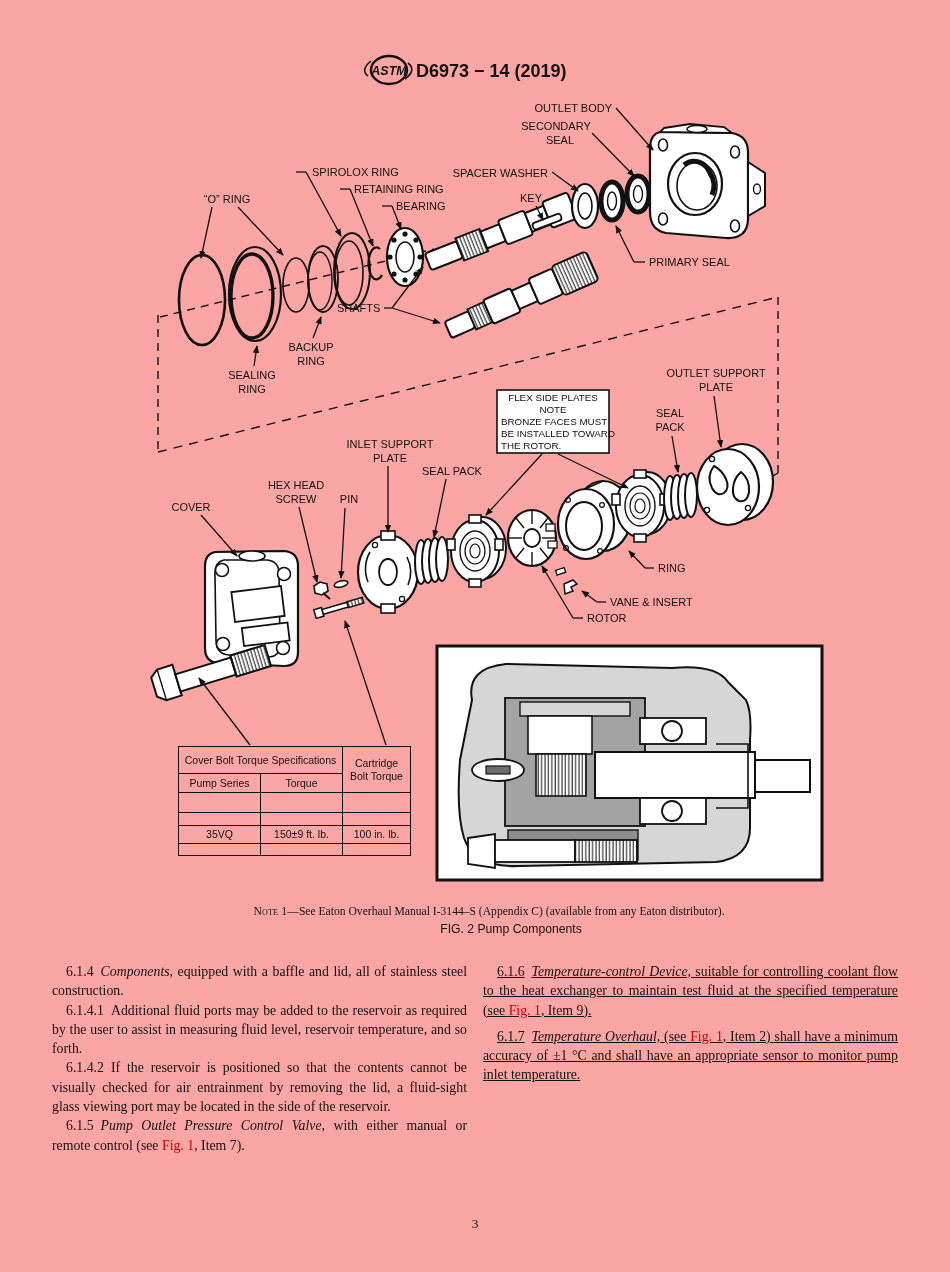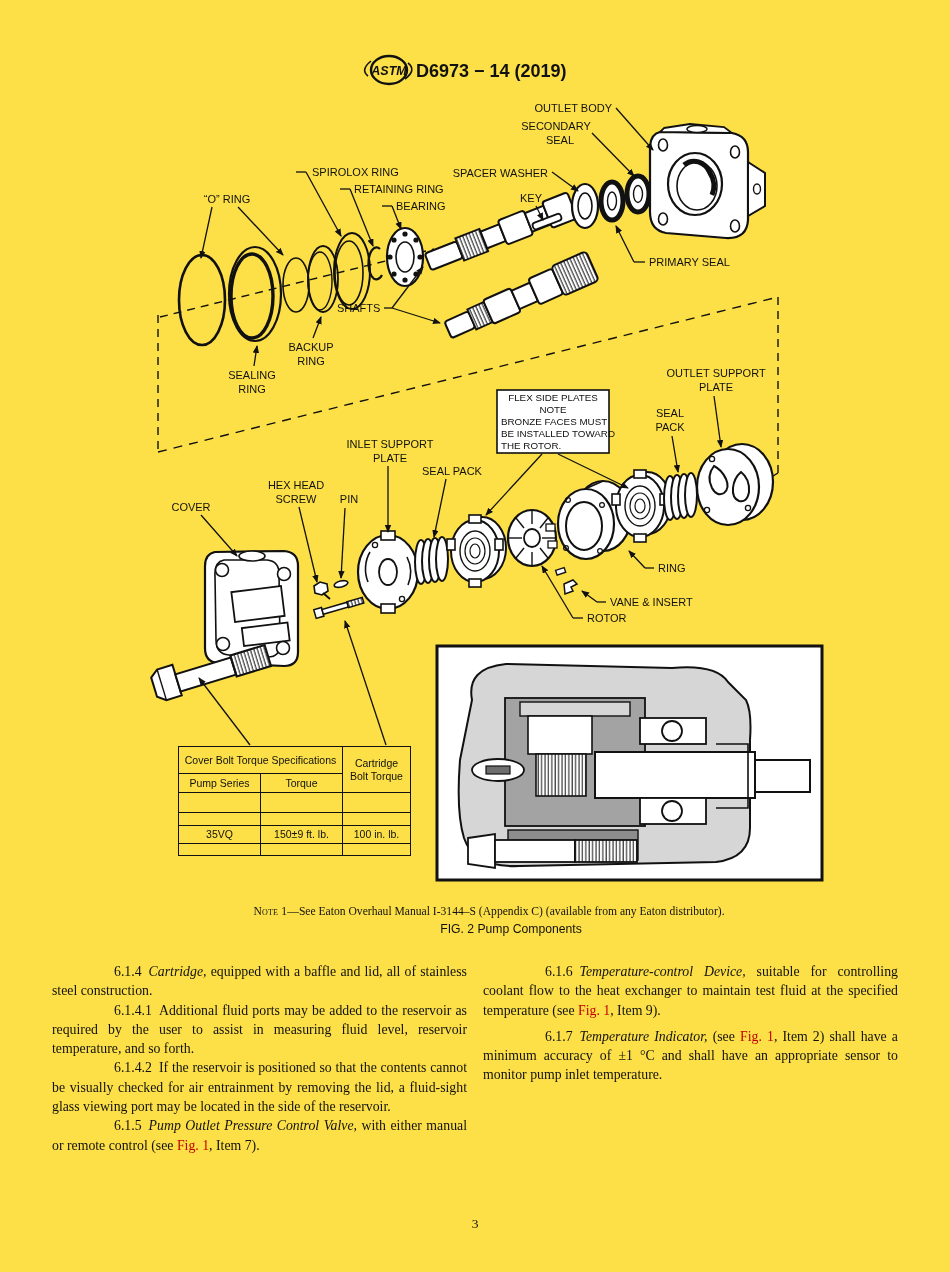--- a/index.html
+++ b/index.html
@@ -1,32 +1,32 @@
 <!DOCTYPE html>
 <html><head>
 <meta charset="utf-8">
 <style>
   html,body{margin:0;padding:0;background:#e8e8e8;}
-  .page{position:relative;width:950px;height:1272px;background:#fde047;margin:0 auto;
+  .page{position:relative;width:950px;height:1272px;background:#fca5a5;margin:0 auto;
         font-family:"Liberation Serif",serif;color:#111;overflow:hidden;}
   .abs{position:absolute;}
   svg text{font-family:"Liberation Sans",sans-serif;fill:#111;}
   .dlabel{font-size:11px;}
   .flexnote{font-size:9.8px;}
   .hdr-title{font-size:18px;font-weight:bold;font-family:"Liberation Sans",sans-serif;}
   
   .torque{border-collapse:collapse;font-family:"Liberation Sans",sans-serif;font-size:10.5px;
           table-layout:fixed;padding-left:32px;}
   .torque td{border:1.6px solid #111;text-align:center;vertical-align:middle;padding:1px 2px;
              line-height:1.15;}
   
   .col{position:absolute;width:415px;text-align:justify;font-size:13.8px;line-height:19.3px;}
   .col p{margin:0;text-indent:14px;}
-  .col-r p{margin:0 0 7px 0;text-indent:14px;}
-  .pnum{padding-right:7px;margin-left:48px;}
+  .col-r p{margin:0 0 7px 0;text-indent:14px;text-decoration:underline;}
+  .pnum{padding-right:7px;}
   .ital{font-style:italic;}
   .figlink{cursor:pointer;}
   .caption-note{position:absolute;width:100%;text-align:center;font-size:11.6px;}
   .caption-note .sc{font-variant:small-caps;letter-spacing:.2px;margin-left:28px;}
   .caption-fig{position:absolute;width:100%;text-align:center;font-size:12.2px;font-weight:normal;
                font-family:"Liberation Sans",sans-serif;margin-left:36px;}
   .pageno{position:absolute;width:100%;text-align:center;font-size:13.5px;}
 </style>
 </head>
 <body>
@@ -392,25 +392,25 @@
     </tr>
   </tbody>
     </table>
 
   <div class="caption-note" style="top:905px">
     <span class="sc">Note 1</span><span>—See Eaton Overhaul Manual I-3144–S (Appendix C) (available from any Eaton distributor).</span>
   </div>
   <div class="caption-fig" style="top:922px">FIG. 2 Pump Components</div>
 
   <div class="col" style="left:52px;top:962px">
-    <p><span class="pnum">6.1.4</span><span class="ital">Cartridge,</span><span> equipped with a baffle and lid, all of stainless steel construction.</span></p>
+    <p><span class="pnum">6.1.4</span><span class="ital">Components,</span><span> equipped with a baffle and lid, all of stainless steel construction.</span></p>
     <p><span class="pnum">6.1.4.1</span><span>Additional fluid ports may be added to the reservoir as required by the user to assist in measuring fluid level, reservoir temperature, and so forth.</span></p>
     <p><span class="pnum">6.1.4.2</span><span>If the reservoir is positioned so that the contents cannot be visually checked for air entrainment by removing the lid, a fluid-sight glass viewing port may be located in the side of the reservoir.</span></p>
     <p><span class="pnum">6.1.5</span><span class="ital">Pump Outlet Pressure Control Valve,</span><span> with either manual or remote control (see </span><span class="figlink" style="color:#c00000">Fig. 1</span><span>, Item 7).</span></p>
   </div>
 
   <div class="col col-r" style="left:483px;top:962px">
     <p><span class="pnum">6.1.6</span><span class="ital">Temperature-control Device,</span><span> suitable for controlling coolant flow to the heat exchanger to maintain test fluid at the specified temperature (see </span><span class="figlink" style="color:#c00000">Fig. 1</span><span>, Item 9).</span></p>
-    <p><span class="pnum">6.1.7</span><span class="ital">Temperature Indicator,</span><span> (see </span><span class="figlink" style="color:#c00000">Fig. 1</span><span>, Item 2) shall have a minimum accuracy of ±1 °C and shall have an appropriate sensor to monitor pump inlet temperature.</span></p>
+    <p><span class="pnum">6.1.7</span><span class="ital">Temperature Overhaul,</span><span> (see </span><span class="figlink" style="color:#c00000">Fig. 1</span><span>, Item 2) shall have a minimum accuracy of ±1 °C and shall have an appropriate sensor to monitor pump inlet temperature.</span></p>
   </div>
 
   <div class="pageno" style="top:1216px">3</div>
 </div>
 
 </body></html>

